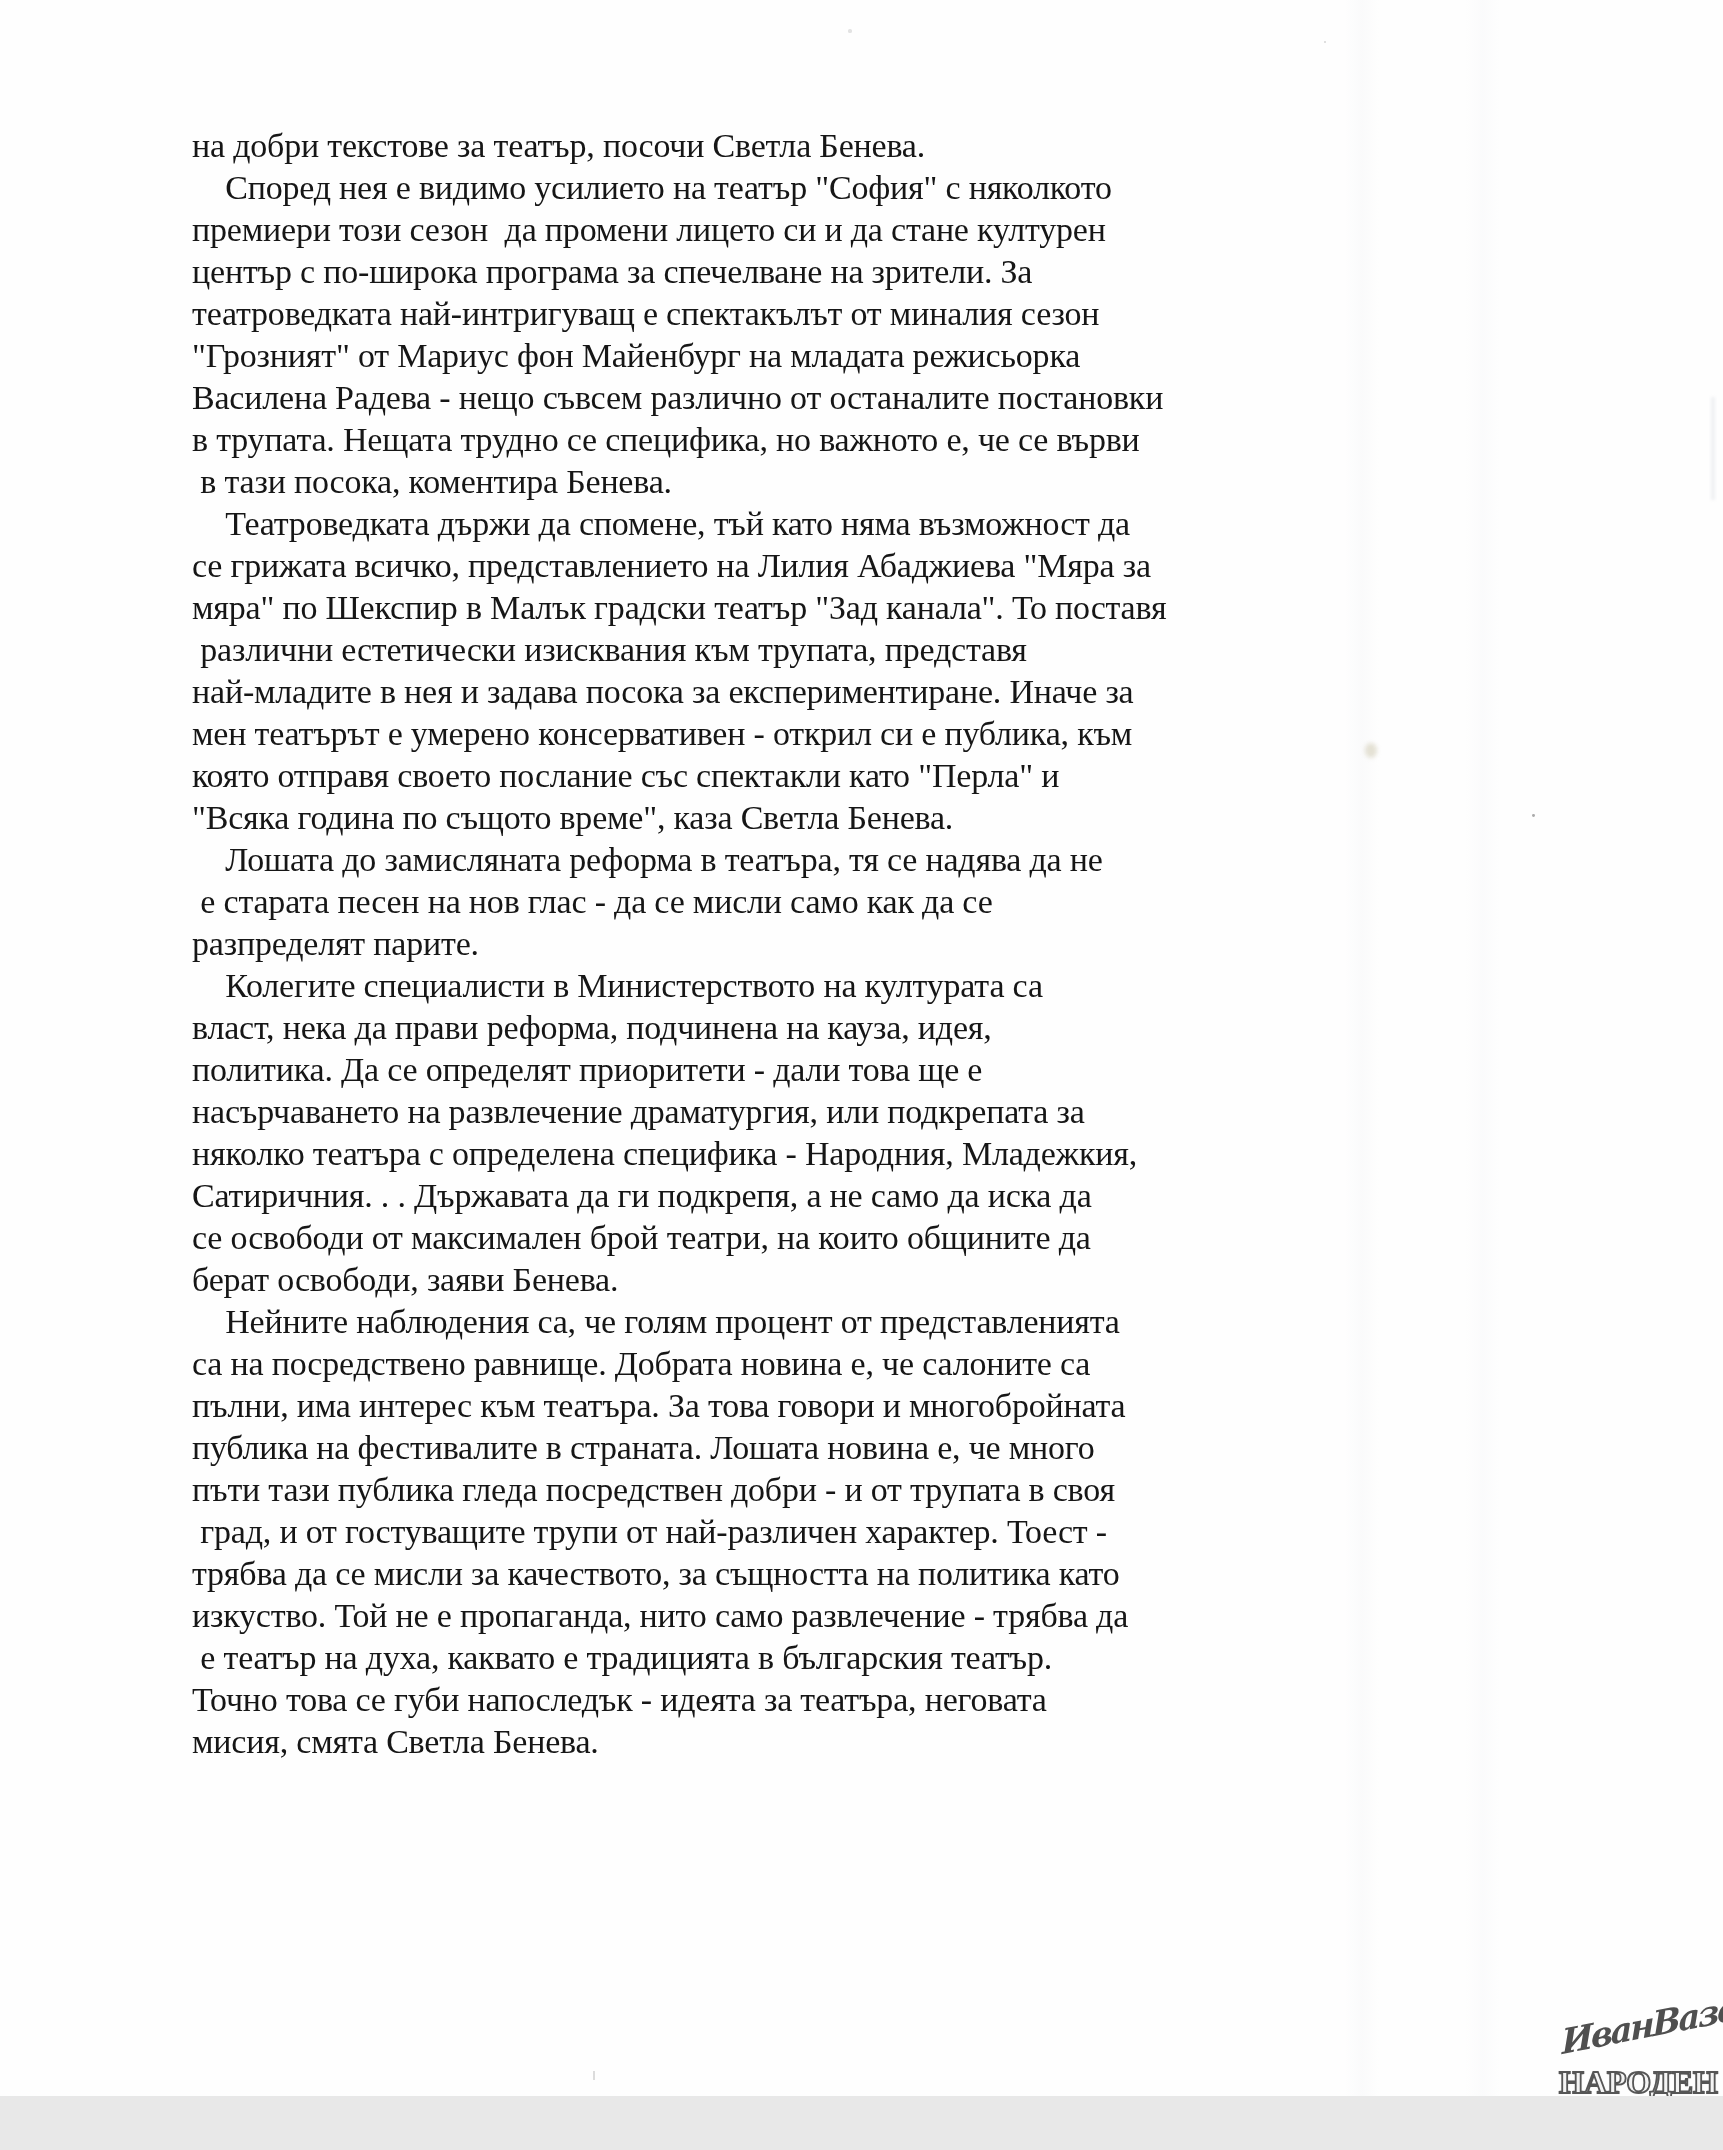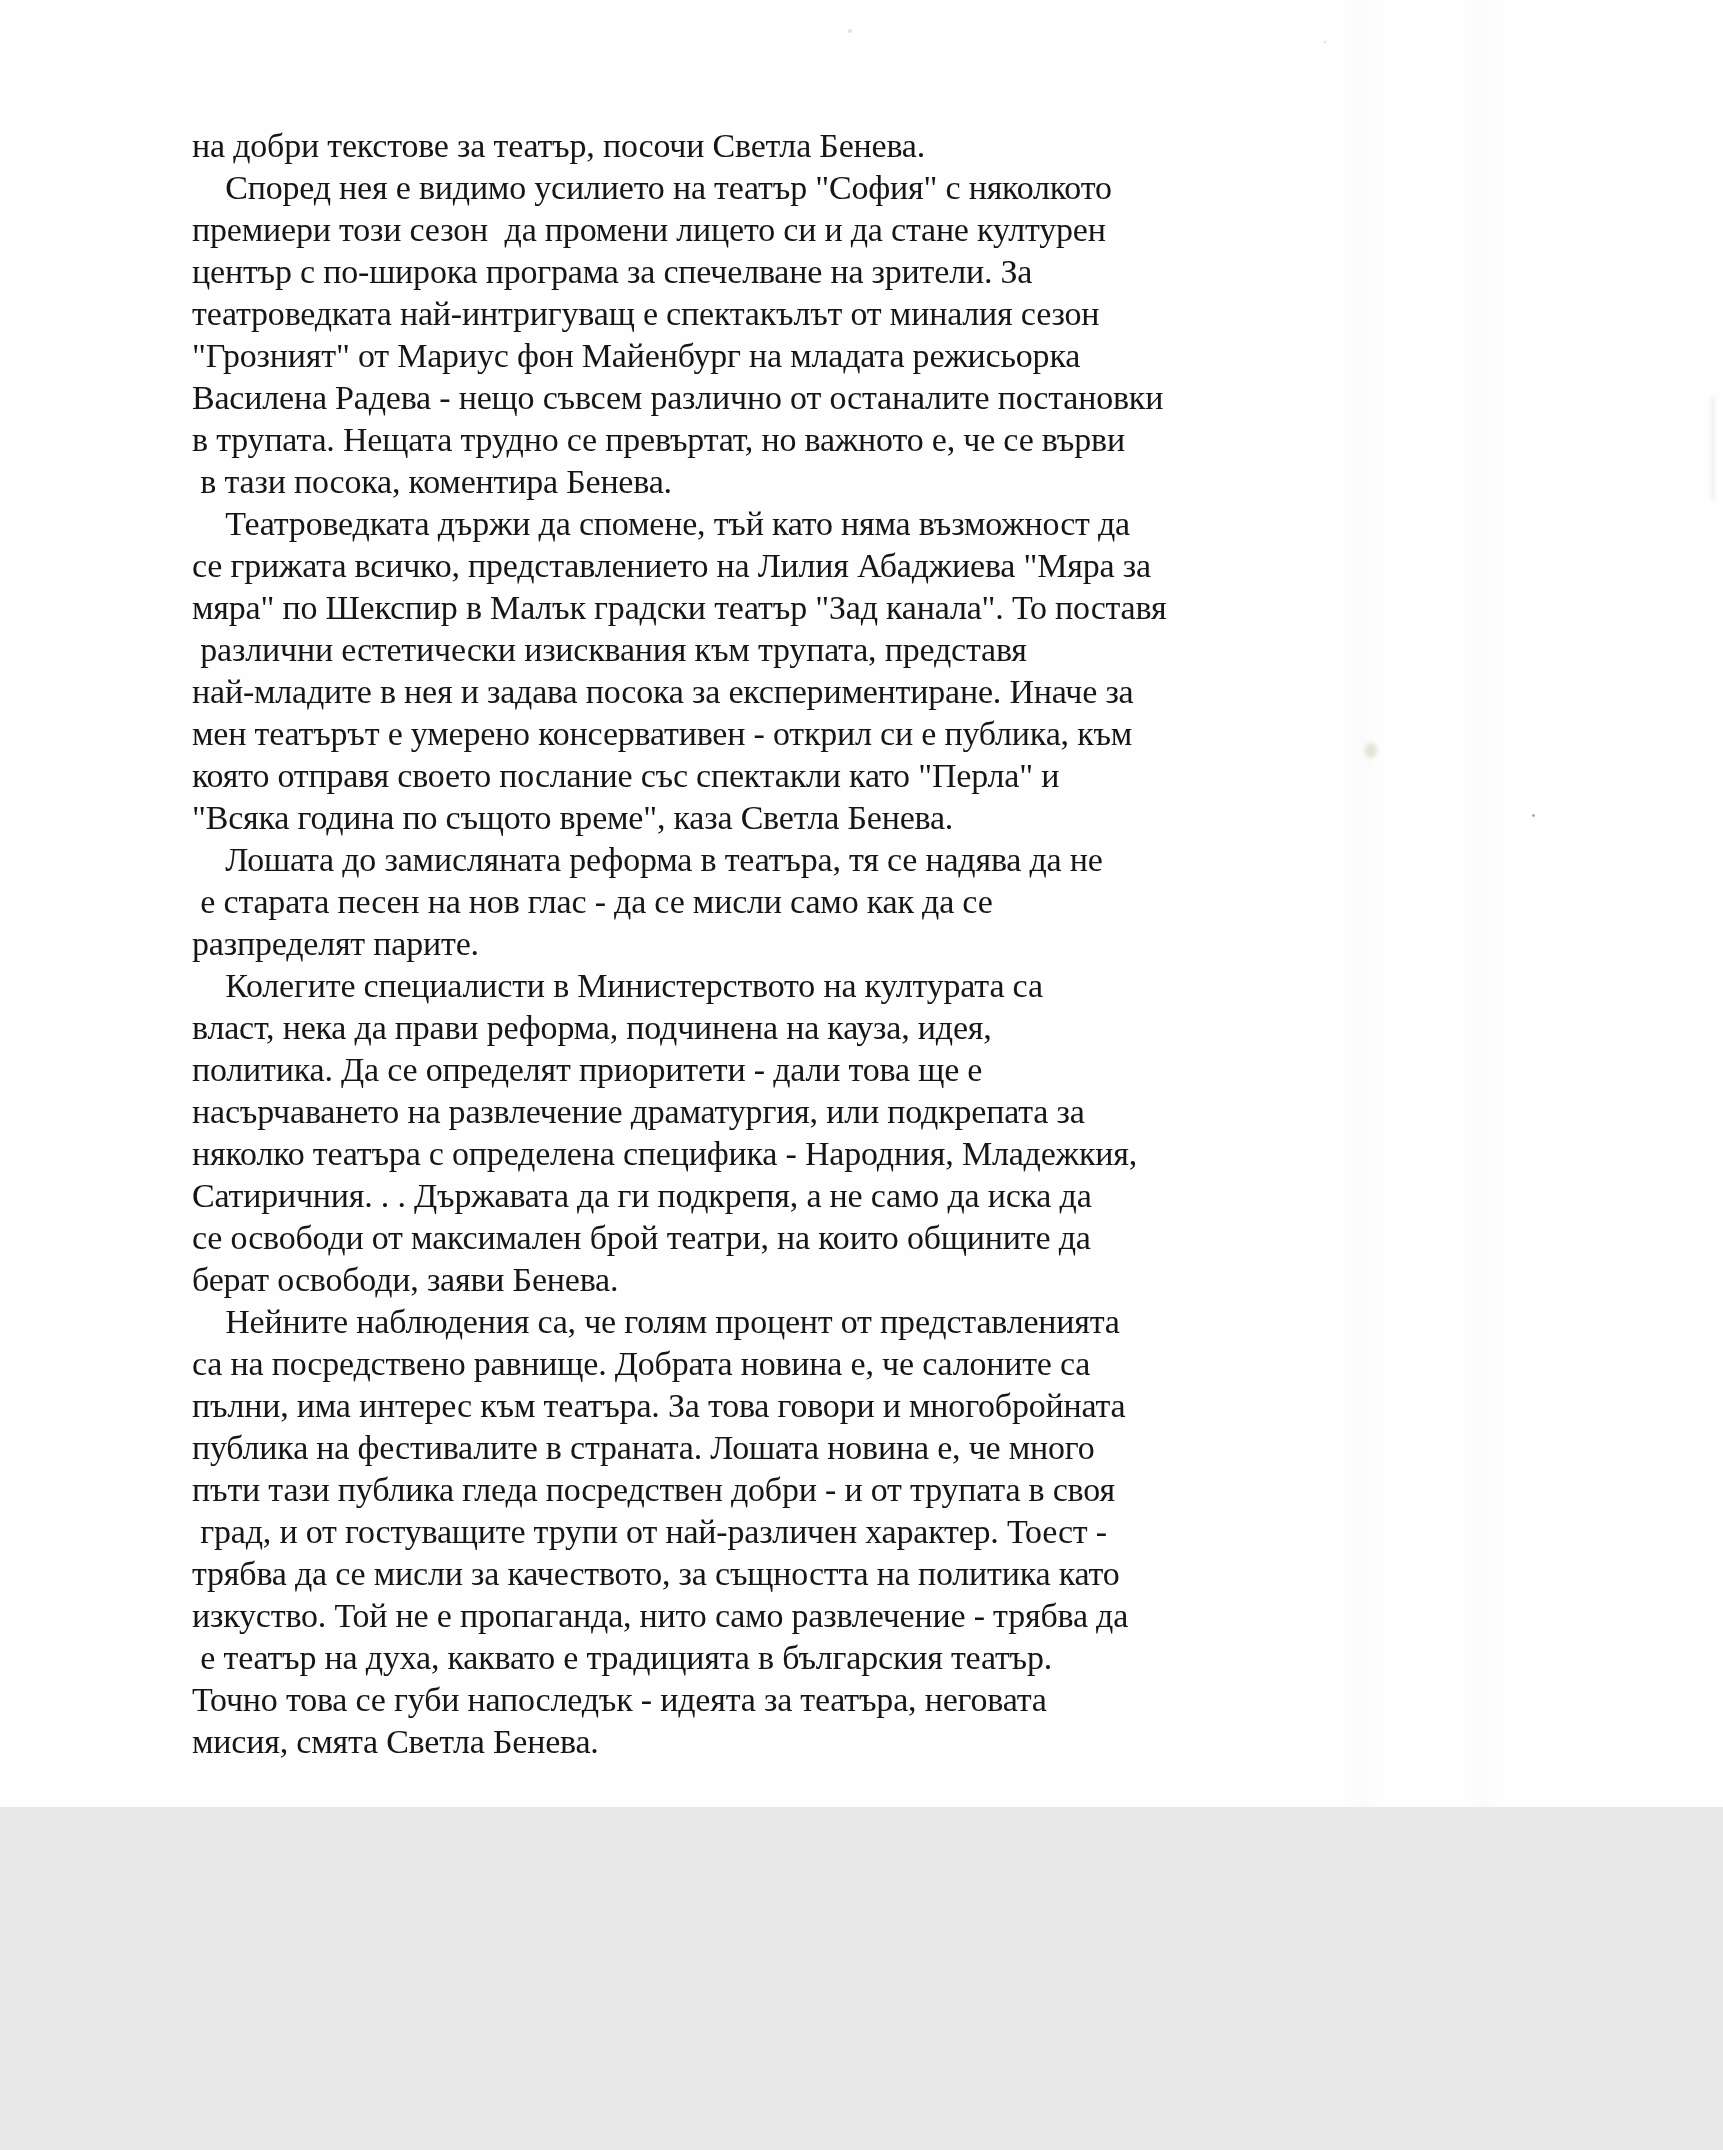--- a/index.html
+++ b/index.html
@@ -3,21 +3,21 @@
 <meta charset="utf-8">
 <style>
   html, body {
     margin: 0;
     padding: 0;
     background: #e8e8e8;
   }
   .scan-page {
     position: relative;
     width: 1724px;
-    height: 1807px;
+    height: 2096px;
     background: #fefefe;
     overflow: hidden;
     font-family: "Liberation Serif", serif;
   }
   
   .scan-page::before {
     content: "";
     position: absolute;
     inset: 0;
     background:
@@ -115,21 +115,21 @@
 
   <div class="text-block">
 
   <div class="text-line">на добри текстове за театър, посочи Светла Бенева.</div>
       <div class="text-line">    Според нея е видимо усилието на театър "София" с няколкото</div>
       <div class="text-line">премиери този сезон  да промени лицето си и да стане културен</div>
       <div class="text-line">център с по-широка програма за спечелване на зрители. За</div>
       <div class="text-line">театроведката най-интригуващ е спектакълът от миналия сезон</div>
       <div class="text-line">"Грозният" от Мариус фон Майенбург на младата режисьорка</div>
       <div class="text-line">Василена Радева - нещо съвсем различно от останалите постановки</div>
-      <div class="text-line">в трупата. Нещата трудно се превъртат, но важното е, че се върви</div>
+      <div class="text-line">в трупата. Нещата трудно се специфика, но важното е, че се върви</div>
       <div class="text-line"> в тази посока, коментира Бенева.</div>
       <div class="text-line">    Театроведката държи да спомене, тъй като няма възможност да</div>
       <div class="text-line">се грижата всичко, представлението на Лилия Абаджиева "Мяра за</div>
       <div class="text-line">мяра" по Шекспир в Малък градски театър "Зад канала". То поставя</div>
       <div class="text-line"> различни естетически изисквания към трупата, представя</div>
       <div class="text-line">най-младите в нея и задава посока за експериментиране. Иначе за</div>
       <div class="text-line">мен театърът е умерено консервативен - открил си е публика, към</div>
       <div class="text-line">която отправя своето послание със спектакли като "Перла" и</div>
       <div class="text-line">"Всяка година по същото време", каза Светла Бенева.</div>
       <div class="text-line">    Лошата до замисляната реформа в театъра, тя се надява да не</div>

